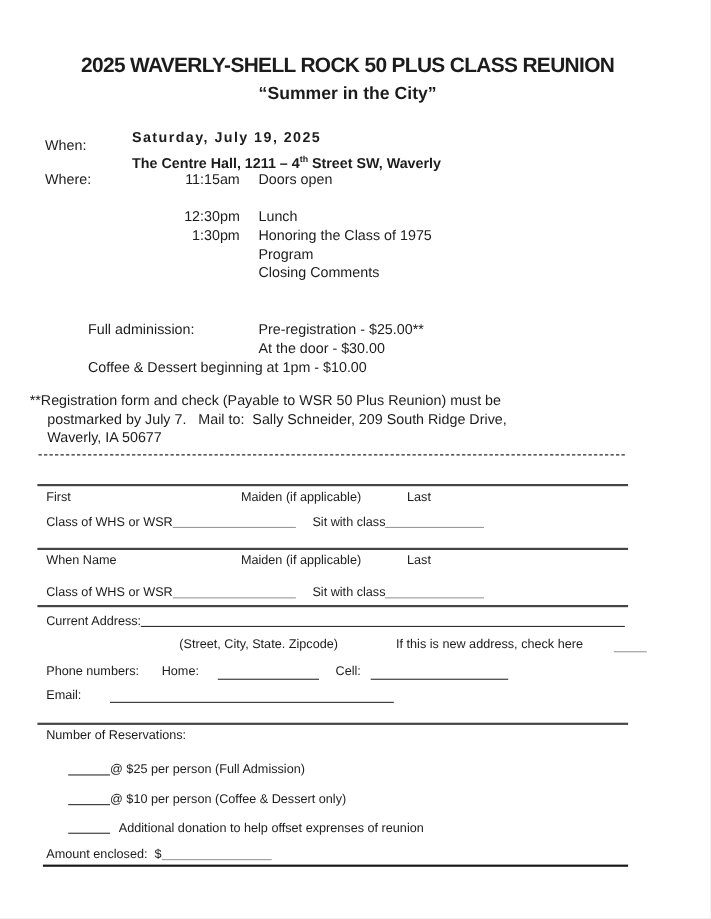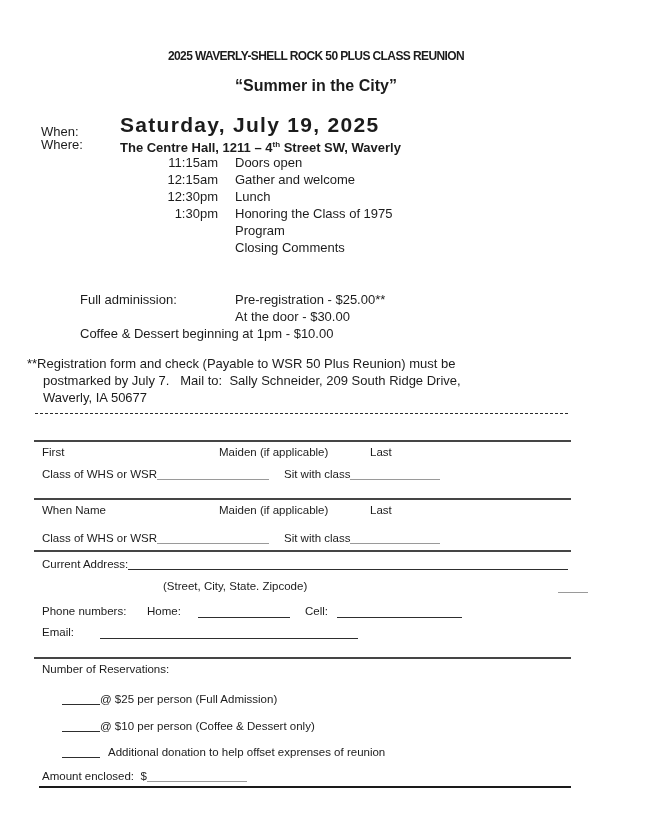--- a/index.html
+++ b/index.html
@@ -6,23 +6,23 @@
   .page{
     position:relative;width:646px;height:835px;margin:0 auto;
     background:#ffffff;overflow:hidden;
     font-family:"Liberation Sans","DejaVu Sans",sans-serif;
     color:#1c1c1c;
   }
   .t{position:absolute;white-space:pre;font-size:13px;line-height:15px;}
   .f{font-size:11.5px;line-height:13px;}
   .b{font-weight:bold;}
   .center{position:absolute;left:6px;width:620px;text-align:center;white-space:pre;}
-  .title{font-size:12px;font-weight:bold;letter-spacing:-0.6px;}
+  .title{font-size:19px;font-weight:bold;letter-spacing:-0.6px;}
   .subtitle{font-size:16px;font-weight:bold;}
-  .when-val{font-size:21px;letter-spacing:1.3px;line-height:16px;}
+  .when-val{font-size:13px;letter-spacing:1.3px;line-height:16px;}
   .where-val{font-size:13px;}
   .where-val sup{font-size:8px;vertical-align:super;text-align:right;}
   .sch-t{display:inline-block;width:60px;text-align:right;}
   .sch-e{margin-left:17px;margin-top:29px;}
   .dash{position:absolute;left:35px;top:413px;width:533px;border-top:1.5px dashed #2a2a2a;}
   .rule{position:absolute;left:34px;width:537px;border-top:2px solid #454545;}
   .rule-bottom{position:absolute;left:39px;width:532px;border-top:2.5px solid #1a1a1a;}
   .bl{display:inline-block;height:9px;border-bottom:1.5px solid #2e2e2e;transform:translateY(2px);}
   .bla{position:absolute;border-top:1.5px solid #2e2e2e;}
   .gray{border-color:#9a9a9a !important;}
@@ -30,25 +30,24 @@
 </head>
 <body>
 
 <div class="page">
 
   <div class="center title" style="top:49px">2025 WAVERLY-SHELL ROCK 50 PLUS CLASS REUNION</div>
   <div class="center subtitle" style="top:77px">“Summer in the City”</div>
 
   <span class="t" style="left:41px;top:124px">When:</span>
   <span class="t b when-val" style="left:120px;top:117px">Saturday, July 19, 2025</span>
-  <span class="t" style="left:41px;top:137px">Where:</span>
+  <span class="t" style="left:41px;top:155px">Where:</span>
   <span class="t b where-val" style="left:120px;top:137px"><span>The Centre Hall, 1211 – 4</span><sup>th</sup><span> Street SW, Waverly</span></span>
 
   <div class="t" style="left:158px;top:155px"><span class="sch-t">11:15am</span><span class="sch-e">Doors open</span></div>
-  <div class="t" style="left:158px;top:172px"><span class="sch-t">12:15am</span><span class="sch-e">Gather and welcome</span></div>
   <div class="t" style="left:158px;top:189px"><span class="sch-t">12:30pm</span><span class="sch-e">Lunch</span></div>
   <div class="t" style="left:158px;top:206px"><span class="sch-t">1:30pm</span><span class="sch-e">Honoring the Class of 1975</span></div>
   <div class="t" style="left:158px;top:223px"><span class="sch-t"></span><span class="sch-e">Program</span></div>
   <div class="t" style="left:158px;top:240px"><span class="sch-t"></span><span class="sch-e">Closing Comments</span></div>
 
   <span class="t" style="left:80px;top:292px">Full adminission:</span>
   <span class="t" style="left:235px;top:292px">Pre-registration - $25.00**</span>
   <span class="t" style="left:235px;top:309px">At the door - $30.00</span>
   <span class="t" style="left:80px;top:326px">Coffee &amp; Dessert beginning at 1pm - $10.00</span>
 
@@ -68,20 +67,21 @@
   <div class="rule" style="top:498px"></div>
   <span class="t f" style="left:42px;top:504px">When Name</span>
   <span class="t f" style="left:219px;top:504px">Maiden (if applicable)</span>
   <span class="t f" style="left:370px;top:504px">Last</span>
   <div class="t f" style="left:42px;top:532px"><span>Class of WHS or WSR</span><i class="bl gray" style="width:112px"></i></div>
   <div class="t f" style="left:284px;top:532px"><span>Sit with class</span><i class="bl gray" style="width:90px"></i></div>
 
   <div class="rule" style="top:550px"></div>
   <div class="t f" style="left:42px;top:558px"><span>Current Address:</span><i class="bl" style="width:440px"></i></div>
   <span class="t f" style="left:163px;top:580px">(Street, City, State. Zipcode)</span>
+  <span class="t f" style="left:360px;top:580px">If this is new address, check here</span>
   <div class="bla gray" style="left:558px;top:592px;width:30px"></div>
   <span class="t f" style="left:42px;top:605px">Phone numbers:</span>
   <span class="t f" style="left:147px;top:605px">Home:</span>
   <div class="bla" style="left:198px;top:617px;width:92px"></div>
   <span class="t f" style="left:305px;top:605px">Cell:</span>
   <div class="bla" style="left:337px;top:617px;width:125px"></div>
   <span class="t f" style="left:42px;top:626px">Email:</span>
   <div class="bla" style="left:100px;top:638px;width:258px"></div>
 
   <div class="rule" style="top:657px"></div>

